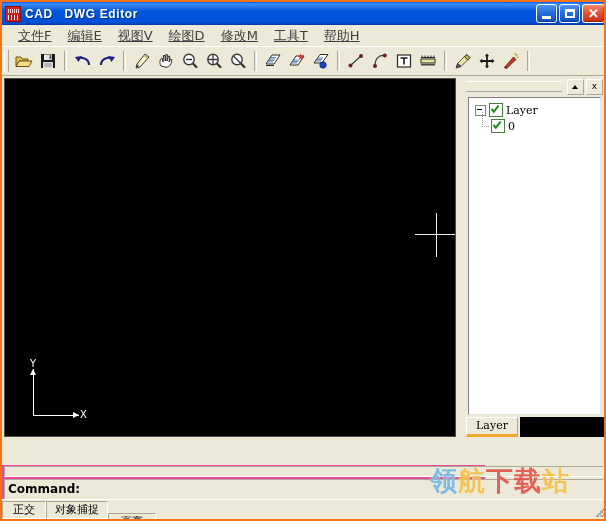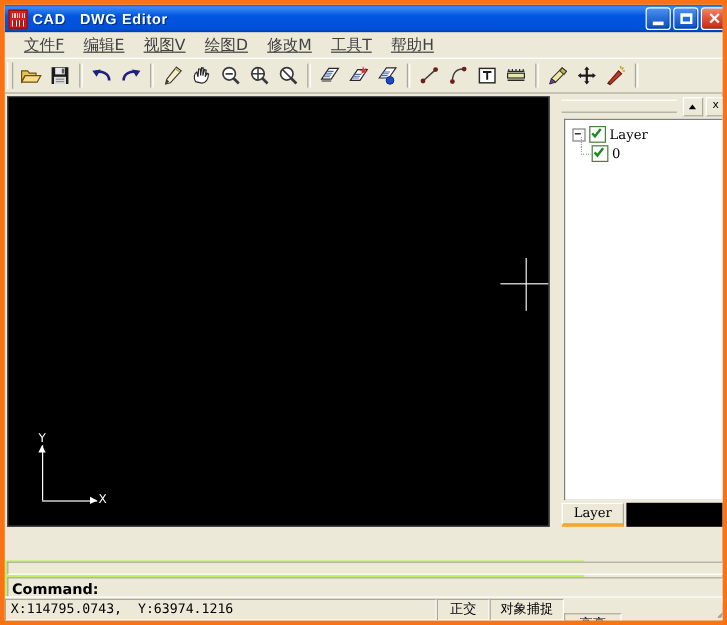--- a/index.html
+++ b/index.html
@@ -13,21 +13,21 @@
     overflow: hidden;
     font-family: "Liberation Sans", sans-serif;
     font-size: 12px;
     -webkit-font-smoothing: none;
   }
   .app {
     position: relative;
     width: 606px;
     height: 521px;
     background: #ece9d8;
-    border: 4px solid #f97316;
+    border: 2px solid #f97316;
     box-sizing: border-box;
     overflow: hidden;
   }
 
   
   .titlebar {
     position: absolute;
     left: 0; top: 0;
     width: 606px;
     height: 23px;
@@ -375,21 +375,21 @@
     padding-left: 3px;
     white-space: pre;
     font-family: "DejaVu Sans", sans-serif;
   }
 
   
   .cmdbar {
     position: absolute;
     left: 0; top: 463px;
     width: 483px; height: 37px;
-    background: #bef264;
+    background: #ec4899;
     box-sizing: border-box;
   }
   .cmd-hist {
     position: absolute;
     left: 2px; top: 1px;
     width: 600px; height: 11px;
     border-top: 1px solid #aca899;
     border-left: 1px solid #aca899;
     border-bottom: 1px solid #ffffff;
     border-right: 1px solid #ffffff;
@@ -733,21 +733,23 @@
     </div>
   </div>
 
 
   <div class="cmdbar">
     <div class="cmd-hist"></div>
     <div class="cmd-input" placeholder="Command:">Command:</div>
   </div>
 
   <div class="statusbar">
-    <div class="st-coords">X:114795.0743,  Y:63974.1216</div>
     <div class="st-pane w1">正交</div>
     <div class="st-pane w2">对象捕捉</div>
     <div class="st-pane w3">高亮</div>
     <div class="st-grip"></div>
   </div>
 
+  <div class="wm-logo">
+    <span style="color:#7ab8e0">领</span><span style="color:#f2c14a">航</span><span style="color:#e2574c">下</span><span style="color:#e2574c">载</span><span style="color:#f2c14a">站</span>
+  </div>
 
 </div>
 
 </body></html>

